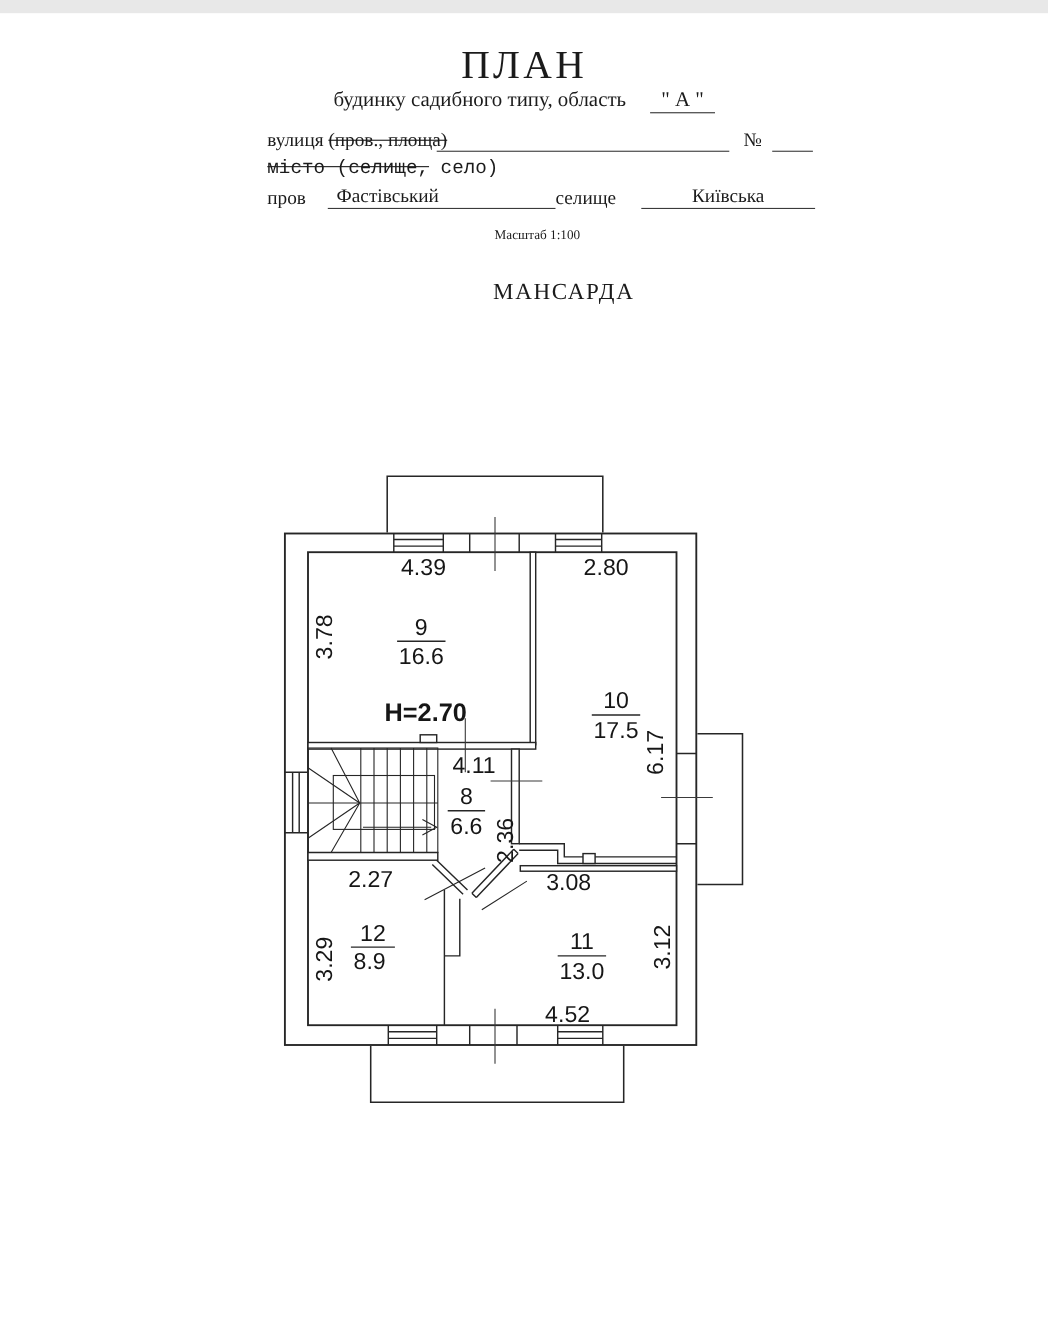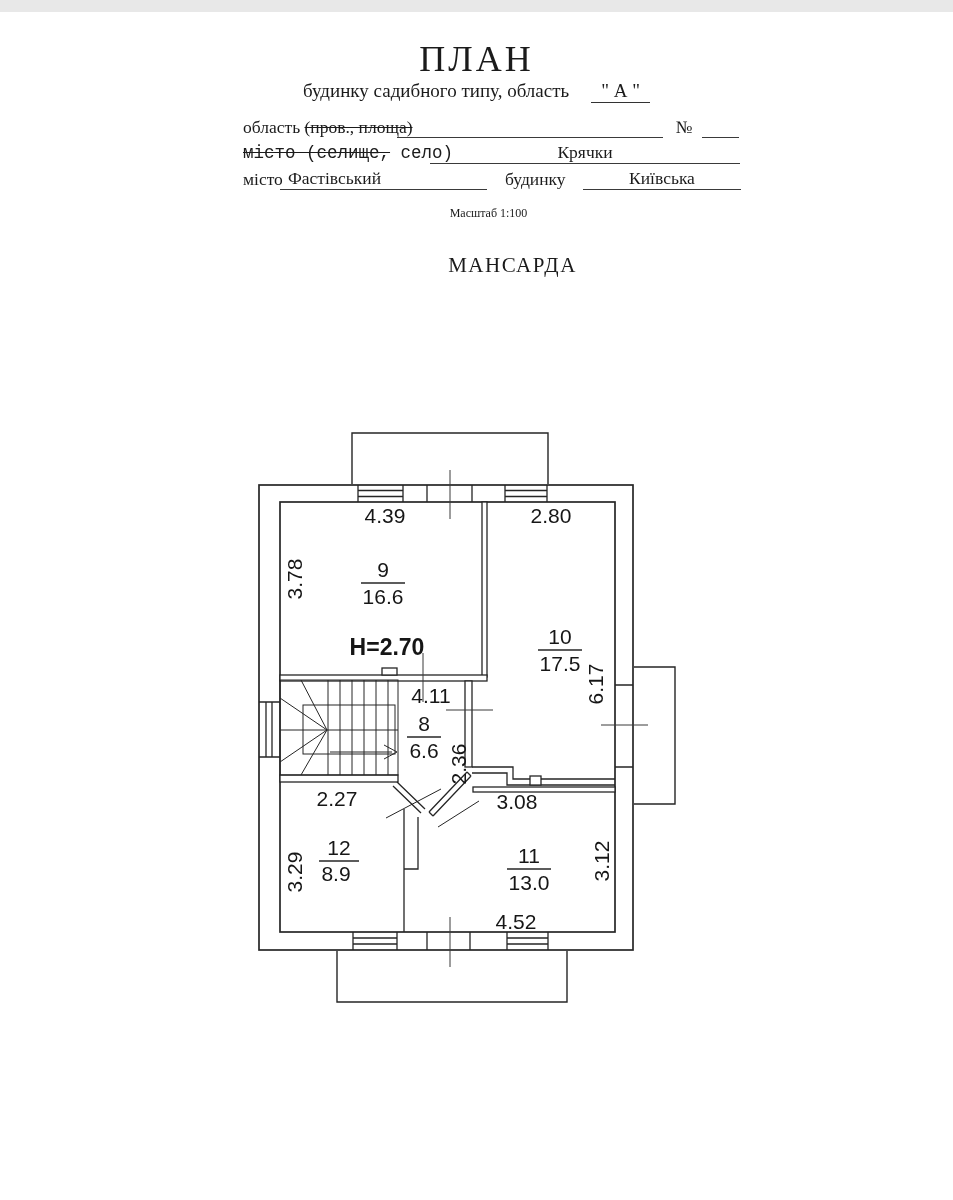--- a/index.html
+++ b/index.html
@@ -25,40 +25,37 @@
 
 <div class="page">
 
   <div class="abs title">ПЛАН</div>
 
   <div class="abs subtitle">
     <span>будинку садибного типу, область</span><span class="letter">" А "</span>
   </div>
 
   <div class="abs addr" style="left:243px;top:105px;">
-    <span>область</span>
+    <span>вулиця</span>
     <span class="strike">(пров., площа)</span>
   </div>
   <div class="fill" style="left:397px;top:104px;width:266px;"></div>
   <div class="abs addr" style="left:676px;top:105px;">№</div>
   <div class="fill" style="left:702px;top:104px;width:37px;"></div>
 
   <div class="abs addr" style="left:243px;top:131px;font-family:Liberation Mono, monospace;">
     <span class="strike">місто (селище,</span>
     <span>село)</span>
   </div>
-  <div class="fill center" style="left:430px;top:130px;width:310px;">
-    <span>Крячки</span>
-  </div>
 
-  <div class="abs addr" style="left:243px;top:157px;">місто</div>
-  <div class="fill" style="left:280px;top:156px;width:199px;padding-left:8px;">
+  <div class="abs addr" style="left:243px;top:157px;">пров</div>
+  <div class="fill" style="left:298px;top:156px;width:199px;padding-left:8px;">
     <span>Фастівський</span>
   </div>
-  <div class="abs addr" style="left:505px;top:157px;">будинку</div>
+  <div class="abs addr" style="left:505px;top:157px;">селище</div>
   <div class="fill center" style="left:583px;top:156px;width:158px;">
     <span>Київська</span>
   </div>
 
   <div class="abs scale-line">Масштаб 1:100</div>
   <div class="abs floor-title">МАНСАРДА</div>
 
   <svg width="953" height="1200" viewBox="0 0 953 1200" style="position:absolute;left:0;top:0;">
 
     <g stroke="#262626" stroke-width="1.7" fill="none">

